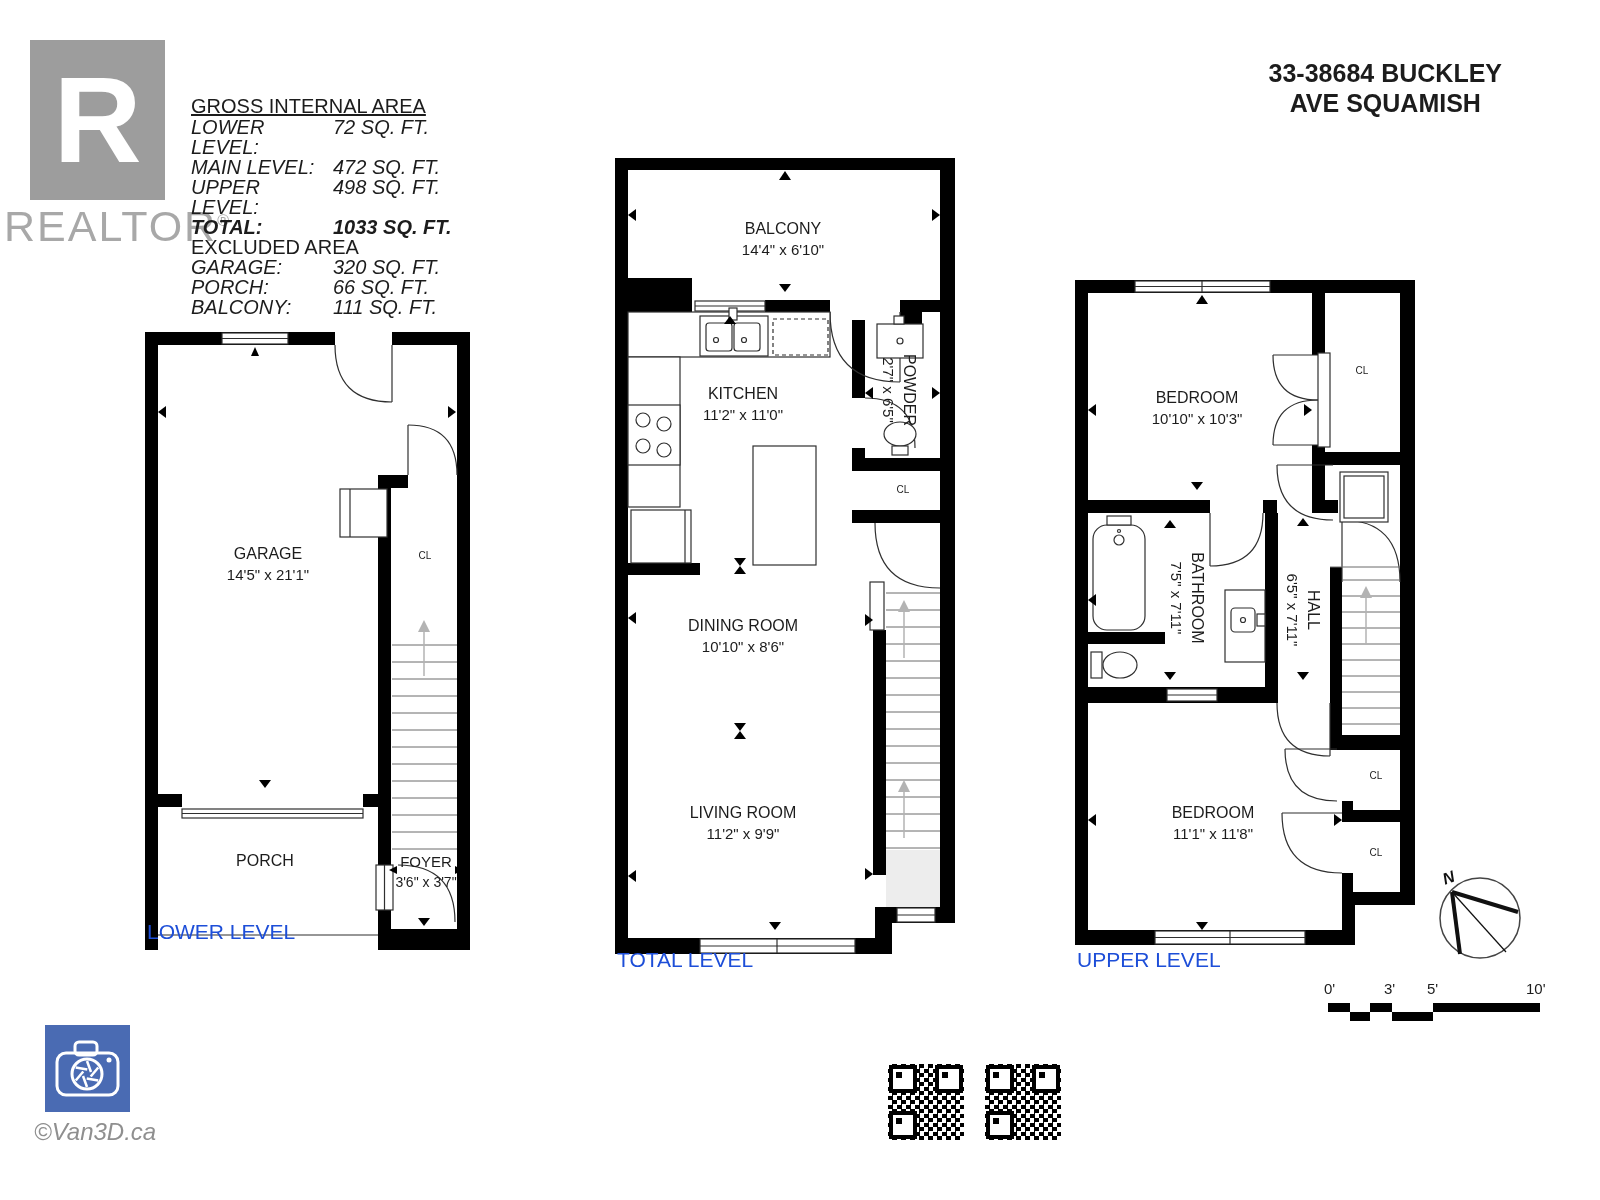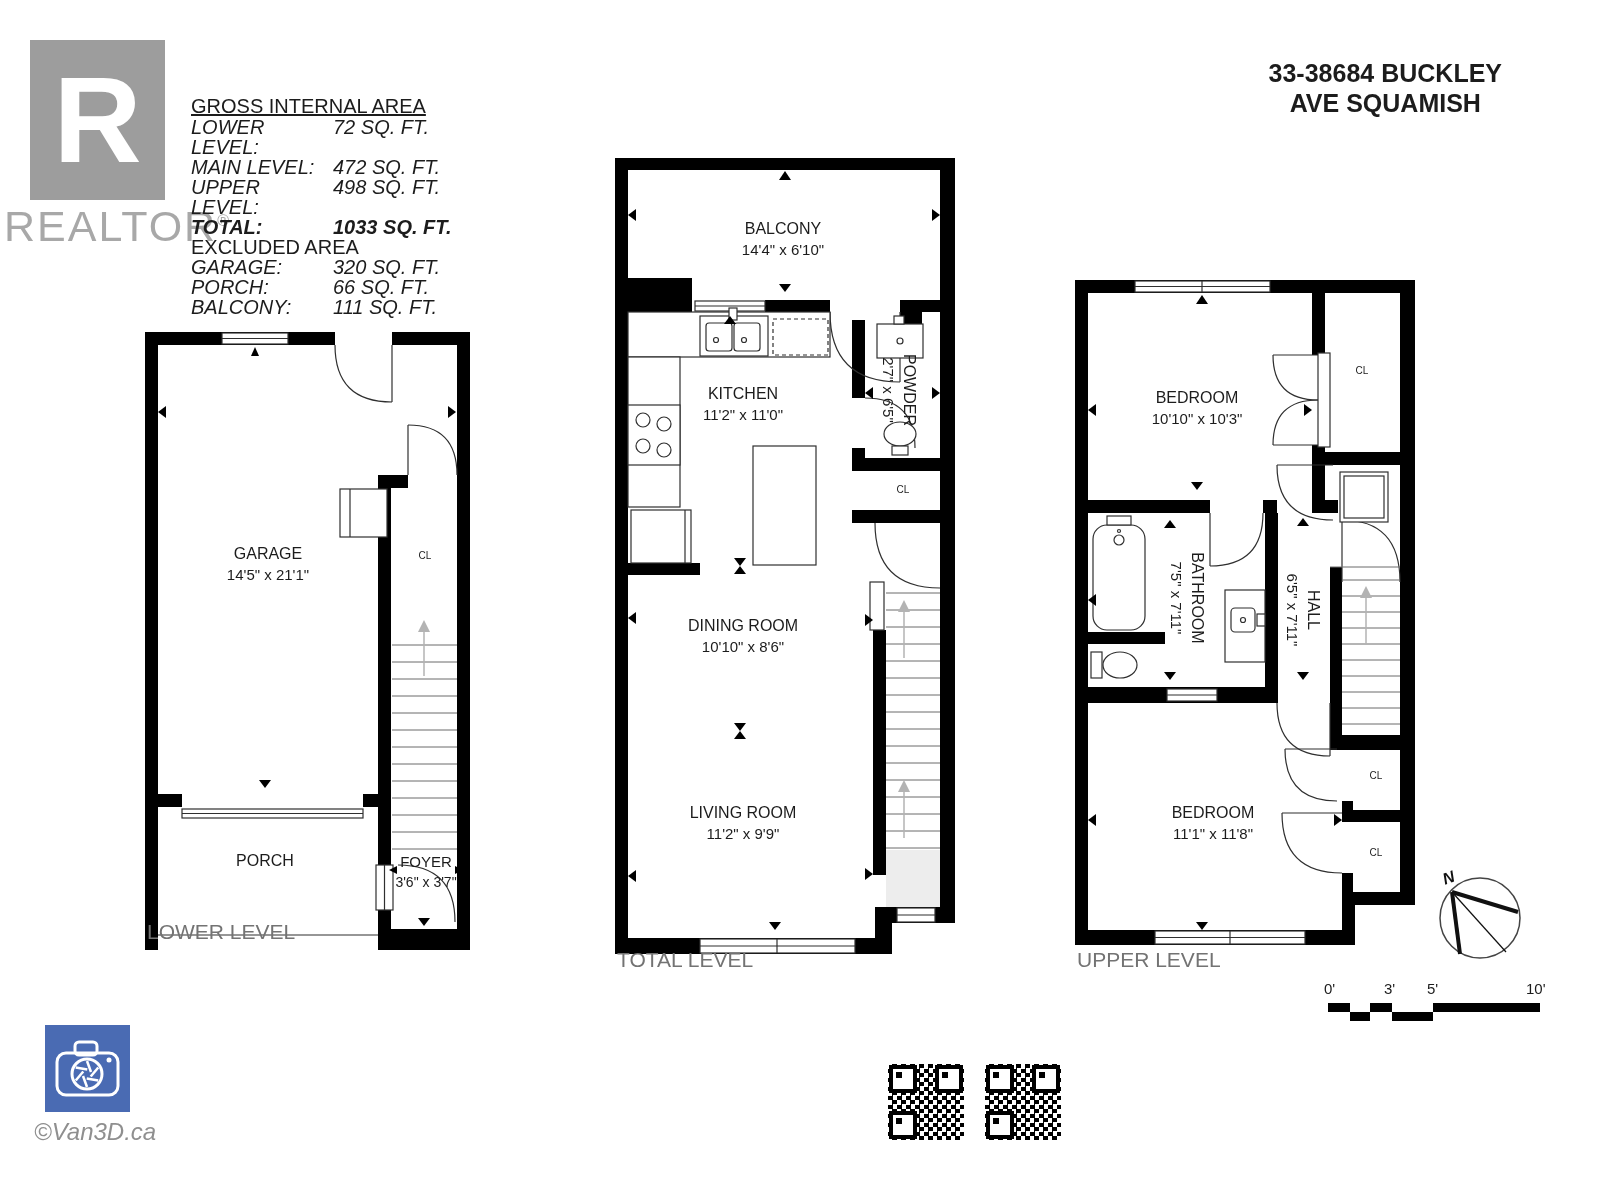--- a/index.html
+++ b/index.html
@@ -20,21 +20,21 @@
   
   .title{position:absolute;right:98px;top:58px;text-align:center;font-size:25px;font-weight:700;line-height:30px;}
   
   .plan{position:absolute;}
   .plan svg{position:absolute;left:0;top:0;}
   .rlabel{position:absolute;transform:translate(-50%,-50%);text-align:center;font-size:16px;
           line-height:21px;white-space:nowrap;color:#1c1c1c;}
   .rlabel.rot{transform:translate(-50%,-50%) rotate(90deg);}
   .rlabel .dims{font-size:15px;}
   .cl{font-size:10px;}
-  .level-label{position:absolute;font-size:21px;color:#737373;}
+  .level-label{position:absolute;font-size:21px;color:#1d4ed8;}
   
   .scalebar{position:absolute;left:1328px;top:980px;width:212px;height:42px;}
   .scalebar .lab{position:absolute;top:0;font-size:15px;}
   .scalebar .seg{position:absolute;background:#000;height:9px;}
   
   .qr{position:absolute;width:76px;height:76px;
       background:repeating-conic-gradient(#000 0% 25%, #fff 25% 50%);background-size:9px 9px;}
   .qr .f{position:absolute;width:20px;height:20px;border:4px solid #000;background:#fff;}
   .qr .f .fi{position:absolute;left:3px;top:3px;width:6px;height:6px;background:#000;}
   .f.tl{left:1px;top:1px;} .f.tr{right:1px;top:1px;} .f.bl{left:1px;bottom:1px;}

